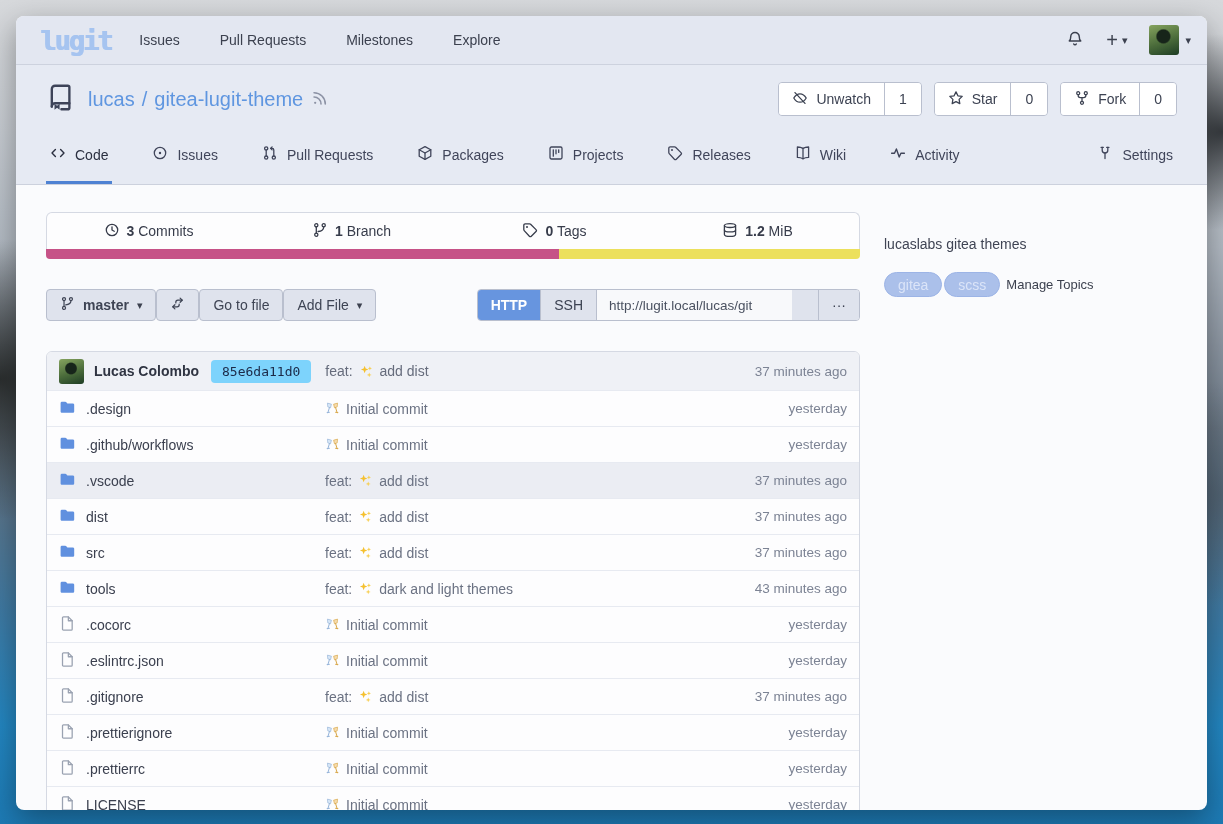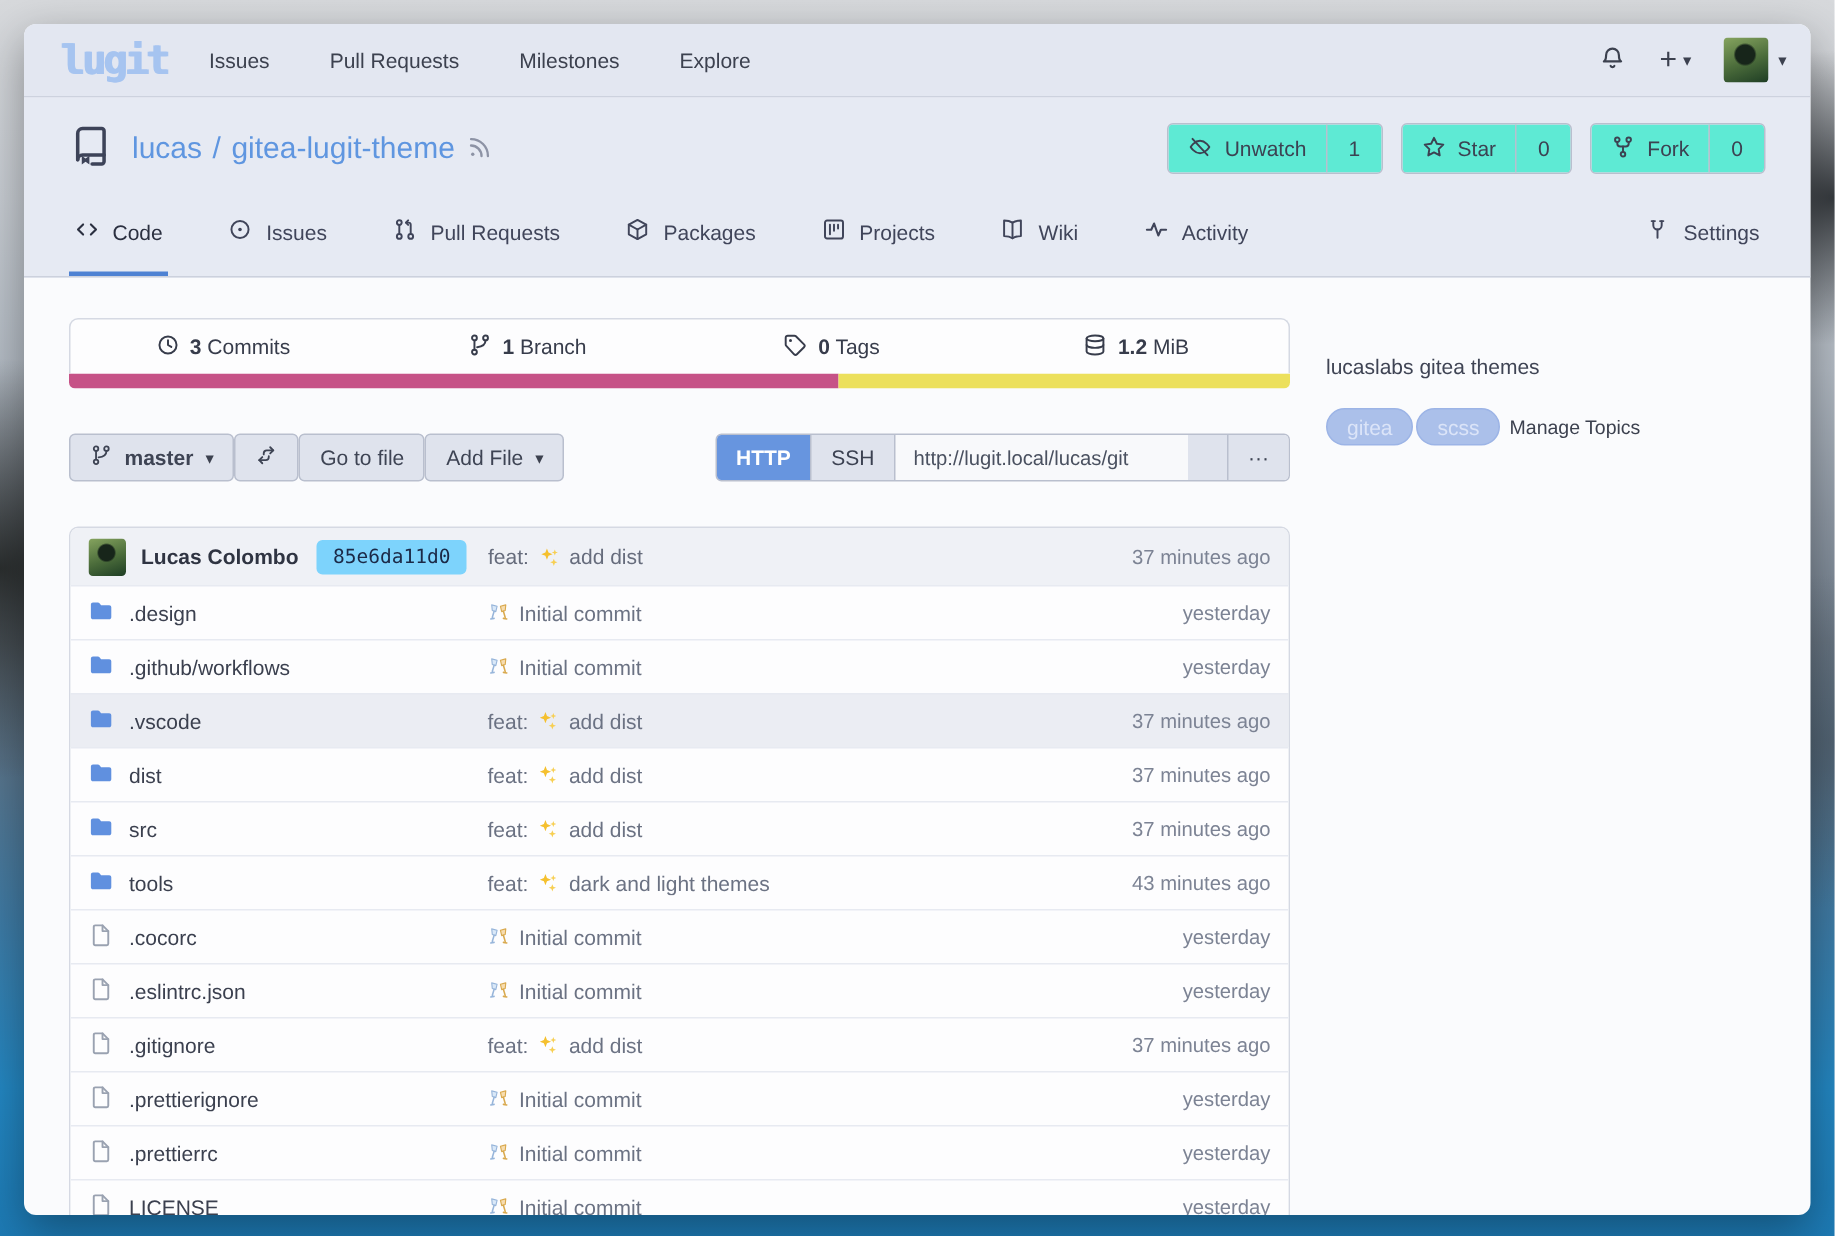--- a/index.html
+++ b/index.html
@@ -39,21 +39,21 @@
   .repo-head{ display:flex; align-items:center; padding:17px 30px 12px; }
   .repo-icon{ color:#3d4358; margin-right:13px; display:flex; }
   .repo-icon svg{ width:29px; height:29px; }
   .repo-title{ font-size:20px; display:flex; align-items:center; gap:7px; }
   .repo-title a{ color:#5f96e0; text-decoration:none; cursor:pointer; }
   .repo-title .sep{ color:#5f96e0; }
   .rss{ color:#8d93a5; margin-left:8px; display:flex; }
   .rss svg{ width:18px; height:18px; }
   .repo-actions{ margin-left:auto; display:flex; gap:12px; }
   .action-group{ display:flex; border:1px solid #b9bfce; border-radius:4px; overflow:hidden; height:34px; }
-  .action-main,.action-count{ display:flex; align-items:center; background:#5eead4; color:#3c4252; cursor:pointer; }
+  .action-main,.action-count{ display:flex; align-items:center; background:#ffffff; color:#3c4252; cursor:pointer; }
   .action-main{ gap:8px; padding:0 13px; }
   .action-count{ padding:0 14px; border-left:1px solid #b9bfce; }
   .action-main svg{ width:16px; height:16px; }
   
   .tabs-row{ display:flex; align-items:stretch; padding:0 30px; height:56px; }
   .tab{ display:flex; align-items:center; gap:9px; padding:0 4px; margin-right:36px;
     color:#40455a; border-bottom:3px solid transparent; cursor:pointer; }
   .tab svg{ width:16px; height:16px; }
   .tab.active{ color:#2b3040; border-bottom-color:#4e82d3; font-weight:400; }
   .tab.settings{ margin-left:auto; margin-right:0; }
@@ -240,20 +240,27 @@
           <span class="tab-label">Packages</span>
         </span>
         <span class="tab">
           <span class="tab-icon"><svg viewBox="0 0 16 16" fill="none" stroke="currentColor" stroke-width="1.3">
               <rect x="2" y="2" width="12" height="12" rx="1.4"></rect>
               <path d="M5.3 4.8v6.4"></path>
               <path d="M8 4.8v4"></path>
               <path d="M10.7 4.8v2.6"></path>
             </svg></span>
           <span class="tab-label">Projects</span>
+        </span>
+        <span class="tab">
+          <span class="tab-icon"><svg viewBox="0 0 16 16" fill="none" stroke="currentColor" stroke-width="1.3">
+              <path d="M1.8 7.6V3.2c0-.8.6-1.4 1.4-1.4h4.4c.4 0 .7.1 1 .4l5.4 5.4c.5.5.5 1.4 0 1.9l-4.7 4.7c-.5.5-1.4.5-1.9 0L2.2 8.6c-.3-.3-.4-.6-.4-1z"></path>
+              <circle cx="5" cy="5" r="1" fill="currentColor" stroke="none"></circle>
+            </svg></span>
+          <span class="tab-label">Releases</span>
         </span>
         <span class="tab">
           <span class="tab-icon"><svg viewBox="0 0 16 16" fill="none" stroke="currentColor" stroke-width="1.3">
               <path d="M8 3.4C6.6 2.5 4.8 2 2.4 2v10.4c2.4 0 4.2.5 5.6 1.4 1.4-.9 3.2-1.4 5.6-1.4V2c-2.4 0-4.2.5-5.6 1.4z"></path>
               <path d="M8 3.4v10.4"></path>
             </svg></span>
           <span class="tab-label">Wiki</span>
         </span>
         <span class="tab">
           <span class="tab-icon"><svg viewBox="0 0 16 16" fill="none" stroke="currentColor" stroke-width="1.4">

